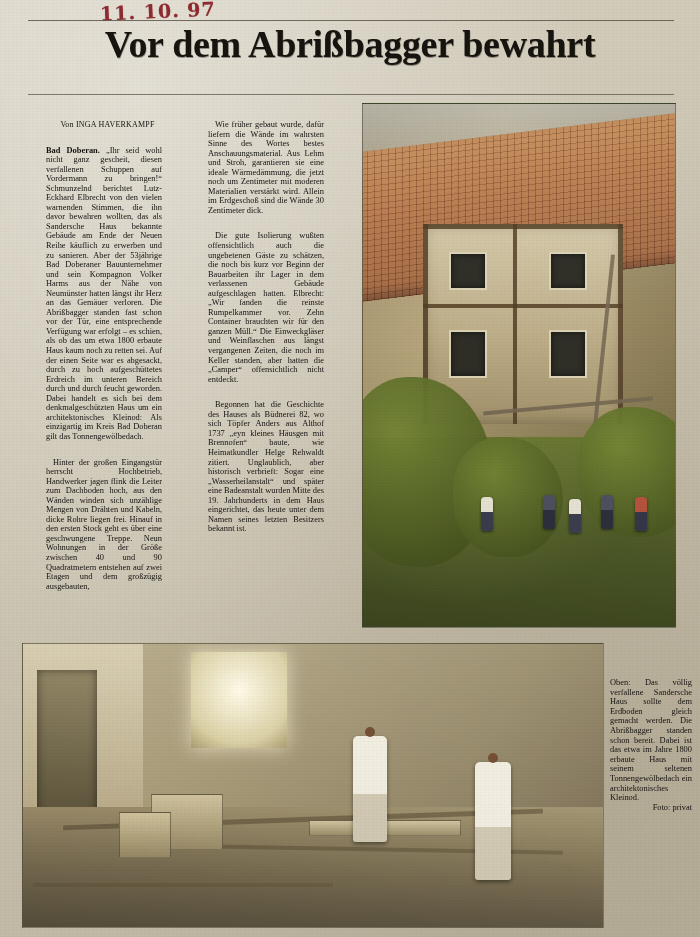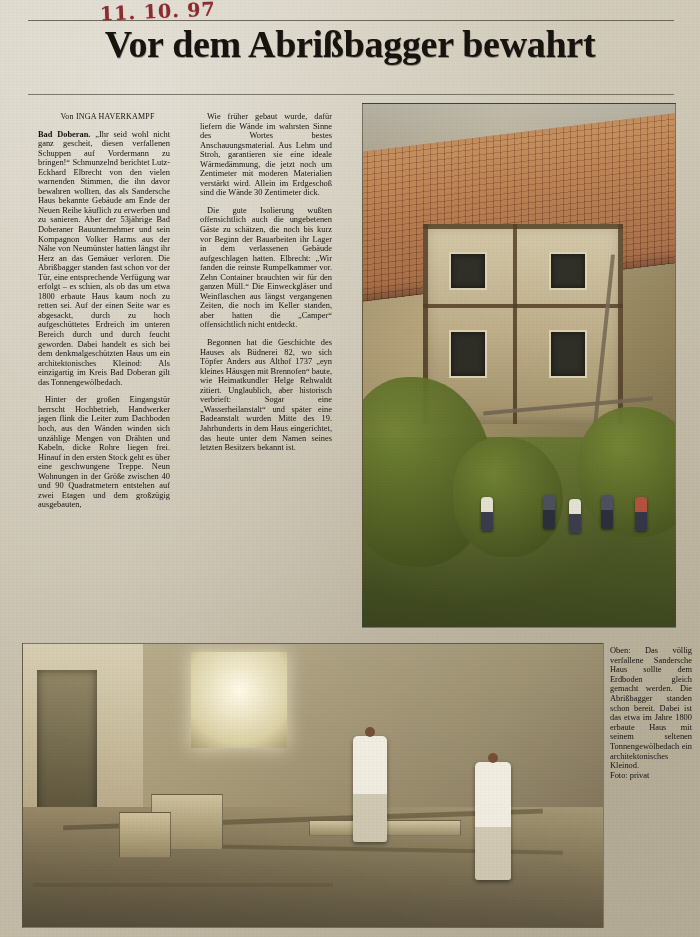--- a/index.html
+++ b/index.html
@@ -102,21 +102,21 @@
   .col {
     position: absolute;
     font-family: "Liberation Serif", serif;
     font-size: 8.4px;
     line-height: 9.55px;
     text-align: justify;
     color: #141210;
     -webkit-hyphens: none;
     hyphens: none;
   }
-  .col p { margin: 8px; text-indent: 7px; }
+  .col p { margin: 16px; text-indent: 7px; }
   .col p.first { text-indent: 0; }
   .byline {
     font-size: 8px;
     text-align: center;
     margin: 0 0 1px 0;
     letter-spacing: 0.2px;
   }
   .lead-in {
     font-weight: bold;
   }
@@ -268,23 +268,23 @@
 
   
   .caption {
     position: absolute;
     font-family: "Liberation Serif", serif;
     font-size: 8.4px;
     line-height: 9.6px;
     text-align: justify;
     color: #141210;
   }
-  #caption-top { left: 610px; top: 646px; width: 82px; }
+  #caption-top { left: 610px; top: 678px; width: 82px; }
   #caption-bottom { left: 610px; top: 800px; width: 82px; }
-  .caption .credit { text-align: left; display: block; }
+  .caption .credit { text-align: right; display: block; }
 </style>
 </head>
 <body>
 
 <div class="page">
 
   <div class="handdate">11. 10. 97</div>
 
   <div class="rule-top"></div>
 

